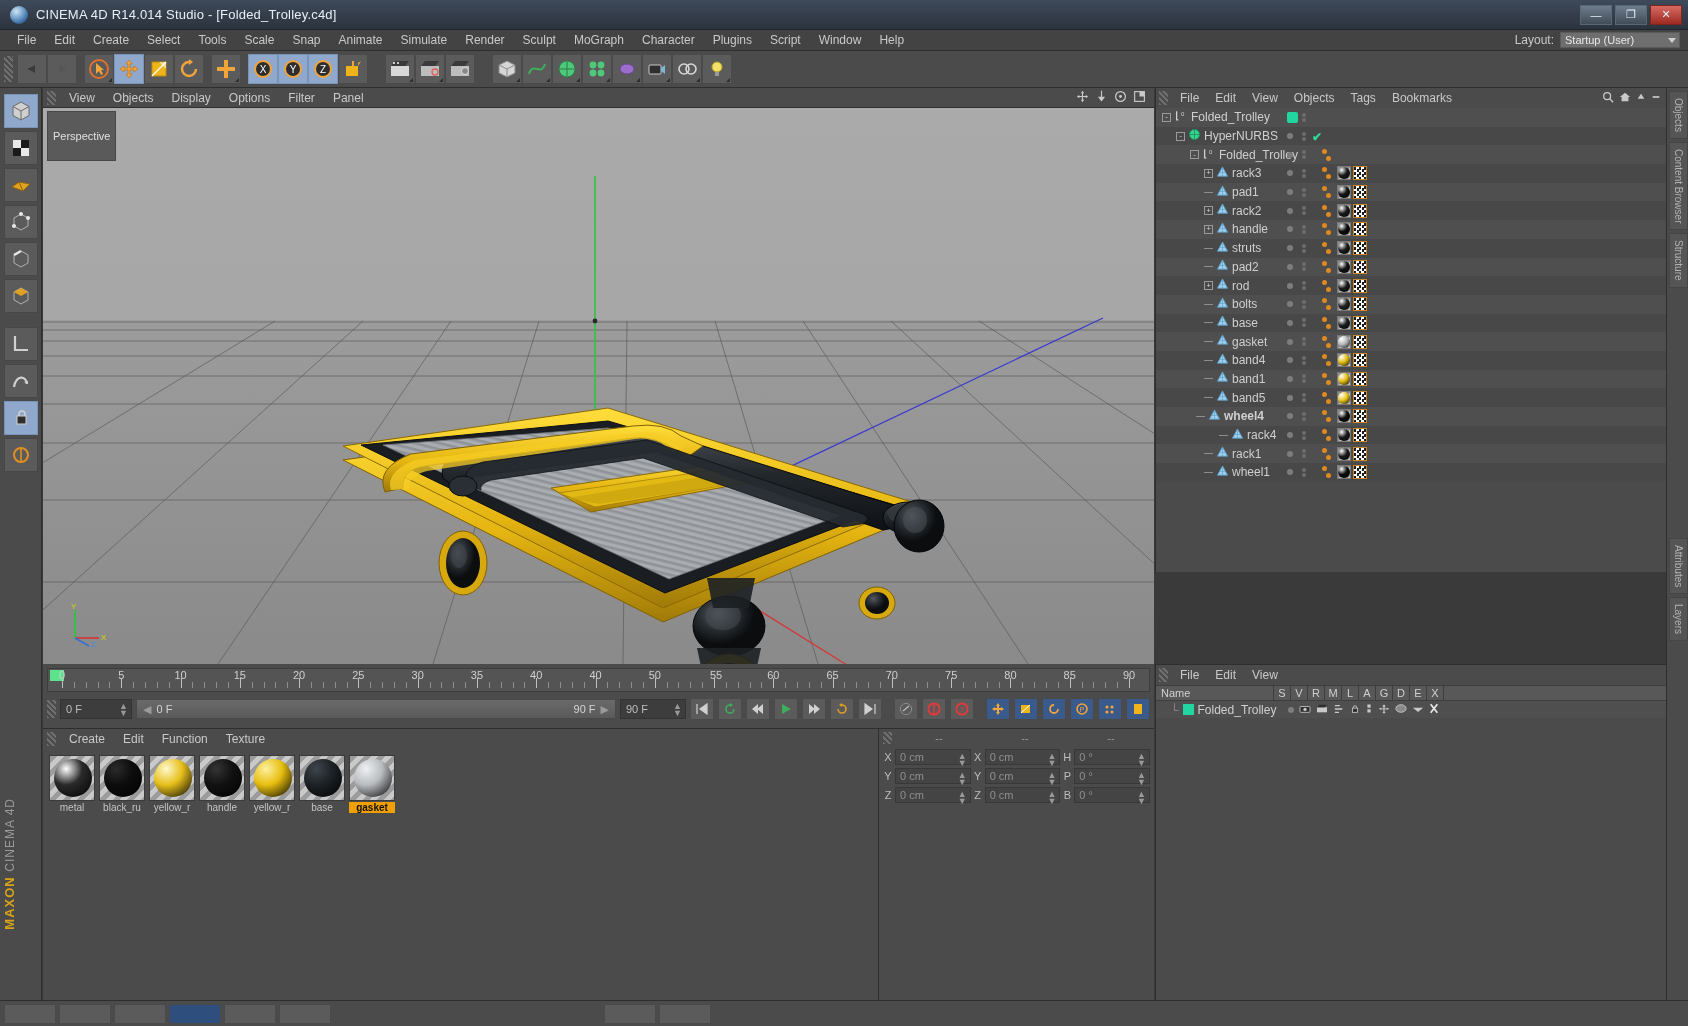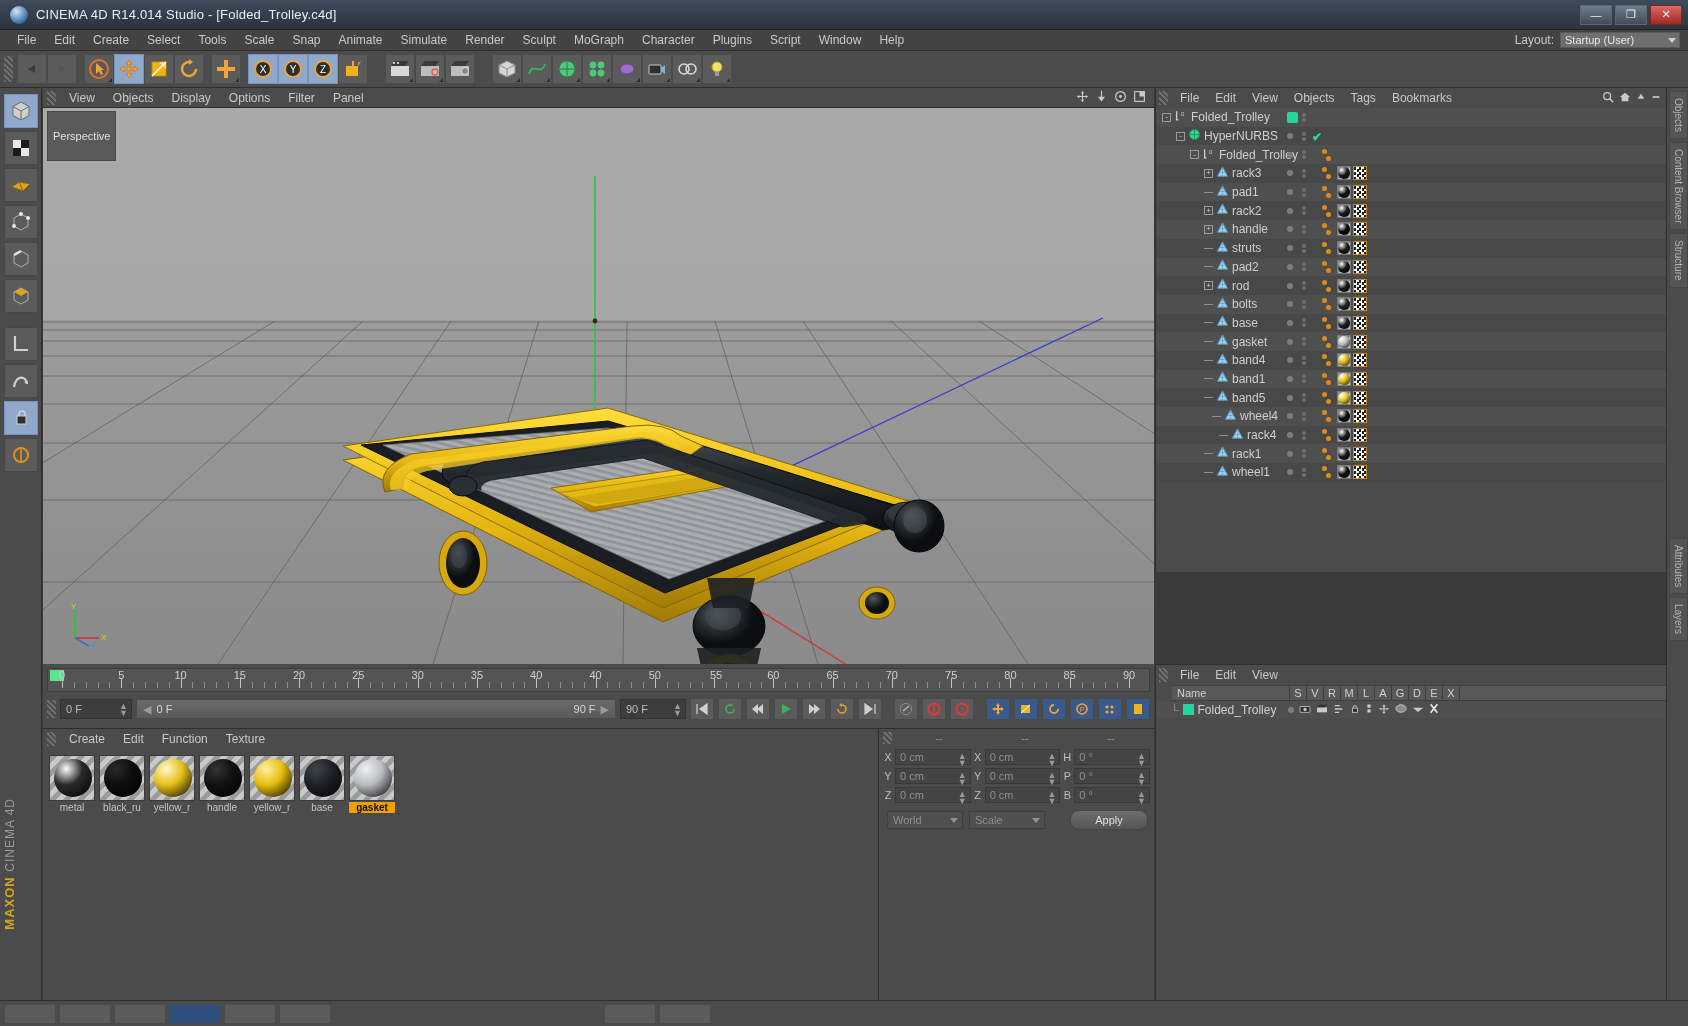--- a/index.html
+++ b/index.html
@@ -138,21 +138,21 @@
   .matball i{width:12px;height:12px;border-radius:50%;display:block;}
   .uvtag{width:14px;height:14px;border:1px solid #c88a2a;
     background-image:repeating-conic-gradient(#ffffff 0 25%,#1c1c1c 0 50%);
     background-size:5px 5px;}
   
   .structmgr{position:absolute;left:1155px;top:576px;right:22px;bottom:0;background:#4b4b4b;
     border-left:1px solid #2e2e2e;border-top:1px solid #2e2e2e;}
   .sm-menu{height:20px;display:flex;align-items:center;padding-left:3px;}
   .sm-menu .mi{padding:0 8px;line-height:20px;font-size:12px;color:#c9c9c9;}
   .sm-head{height:16px;display:flex;background:#585858;border-top:1px solid #3e3e3e;
-    border-bottom:1px solid #3e3e3e;font-size:11px;color:#d0d0d0;margin-left:16px;}
+    border-bottom:1px solid #3e3e3e;font-size:11px;color:#d0d0d0;}
   .sm-head .c{border-right:1px solid #3e3e3e;display:flex;align-items:center;
     justify-content:center;width:17px;}
   .sm-head .c.name{width:118px;justify-content:flex-start;padding-left:5px;}
   .sm-row{height:17px;display:flex;align-items:center;background:#4f4f4f;font-size:12px;
     color:#cfcfcf;gap:4px;padding-left:14px;}
   .sm-sq{width:11px;height:11px;background:#21d6a0;}
   
   .rtabs{position:absolute;right:0;top:0;width:22px;bottom:0;background:#4b4b4b;
     border-left:1px solid #2e2e2e;}
   .rtab{writing-mode:vertical-rl;font-size:10px;color:#b4b4b4;padding:6px 3px;
@@ -906,31 +906,20 @@
         </div>
         <div class="co-row">
           <div class="co-lbl">Z</div>
           <div class="co-f">0 cm<span class="spin">▲<br>▼</span></div>
           <div class="co-lbl">Z</div>
           <div class="co-f">0 cm<span class="spin">▲<br>▼</span></div>
           <div class="co-lbl">B</div>
           <div class="co-f">0 °<span class="spin">▲<br>▼</span></div>
         </div>
       </div>
-    <div class="co-bottom">
-      <div class="co-sel">
-        <span>World</span>
-        <span class="arr"></span>
-      </div>
-      <div class="co-sel">
-        <span>Scale</span>
-        <span class="arr"></span>
-      </div>
-      <div class="apply">Apply</div>
-    </div>
   </div>
 
   <div class="objmgr">
     <div class="om-menu">
       <div class="grip" style="height:14px;"></div>
       <div class="mi">File</div>
       <div class="mi">Edit</div>
       <div class="mi">View</div>
       <div class="mi">Objects</div>
       <div class="mi">Tags</div>
@@ -1355,21 +1344,21 @@
               <span class="ordot" style="margin-left:0"></span>
               <span class="ordot" style="margin-left:4px"></span>
             </span>
             <span class="matball">
               <i style="background: radial-gradient(circle at 30% 25%, rgb(255, 255, 255) 0%, rgb(232, 196, 26) 45%, rgb(0, 0, 0) 100%);"></i>
             </span>
             <span class="uvtag"></span>
           </div>
         </div>
         <div class="om-row">
-          <div class="om-name" style="padding-left: 56px;">
+          <div class="om-name" style="padding-left: 40px; font-weight: bold;">
             <span class="tline"></span>
             <span><svg width="13" height="12" viewBox="0 0 14 13">
                 <path d="M7 1 L12.5 11 H1.5 Z" fill="#9fd2f2" stroke="#5f9cc4"></path>
                 <path d="M7 1 L7 11 M4 7 h6" stroke="#5f9cc4" stroke-width=".7"></path>
               </svg></span>
             <span>wheel4</span>
           </div>
           <div class="dots-col" style="left: 131px;">
             <span class="dot"></span>
           </div>

